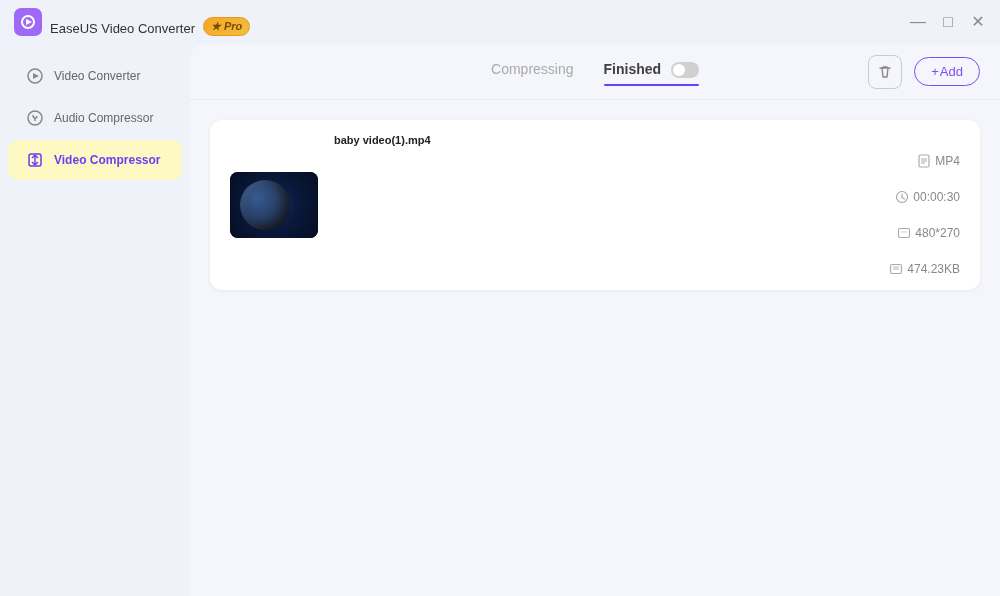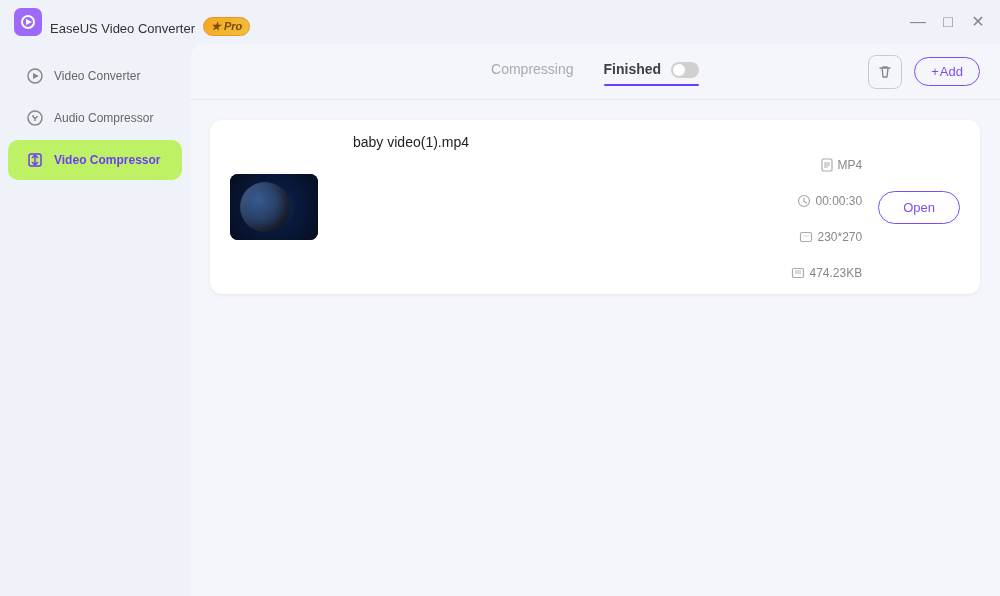--- a/index.html
+++ b/index.html
@@ -86,21 +86,21 @@
       align-items: center;
       gap: 10px;
       padding: 11px 18px;
       cursor: pointer;
       border-radius: 10px;
       margin: 2px 8px;
       color: #666;
       font-size: 12px;
     }
     .sidebar-item.active {
-      background: #bef264;
+      background: #fef9c3;
       color: #6b3ff5;
       font-weight: 600;
     }
     .sidebar-icon {
       width: 18px;
       height: 18px;
       display: flex;
       align-items: center;
       justify-content: center;
       flex-shrink: 0;
@@ -258,25 +258,24 @@
       left: 10px;
       width: 50px;
       height: 50px;
       border-radius: 50%;
       background: rgba(255,200,50,0.07);
     }
     .file-info {
       flex: 1;
     }
     .file-name {
-      font-size: 14px;
-      font-weight: 400;
+      font-size: 11px;
+      font-weight: 700;
       color: #222;
       margin-bottom: 8px;
-      margin-left: 19px;
     }
     .file-meta {
       display: flex;
       gap: 22px;
       align-items: flex-end;
       flex-direction: column;
     }
     .meta-item {
       display: flex;
       align-items: center;
@@ -406,30 +405,29 @@
                 <line x1="7" y1="4" x2="7" y2="7.5" stroke="#aaa" stroke-width="1.2" stroke-linecap="round"></line>
                 <line x1="7" y1="7.5" x2="9.5" y2="9" stroke="#aaa" stroke-width="1.2" stroke-linecap="round"></line>
               </svg>
               <span>00:00:30</span>
             </span>
             <span class="meta-item">
               <svg width="14" height="14" viewBox="0 0 14 14" fill="none">
                 <rect x="1.5" y="2.5" width="11" height="9" rx="1.5" stroke="#aaa" stroke-width="1.2"></rect>
                 <line x1="4" y1="6" x2="10" y2="6" stroke="#aaa" stroke-width="1" opacity="0.5"></line>
               </svg>
-              <span>230*270</span>
+              <span>480*270</span>
             </span>
             <span class="meta-item">
               <svg width="14" height="14" viewBox="0 0 14 14" fill="none">
                 <rect x="1.5" y="2.5" width="11" height="9" rx="1.5" stroke="#aaa" stroke-width="1.2"></rect>
                 <line x1="4" y1="5" x2="10" y2="5" stroke="#aaa" stroke-width="0.9"></line>
                 <line x1="4" y1="7" x2="10" y2="7" stroke="#aaa" stroke-width="0.9"></line>
               </svg>
               <span>474.23KB</span>
             </span>
           </div>
         </div>
 
-        <button class="open-btn">Open</button>
       </div>
     </div>
   </div>
 </div>
 
 </body></html>

